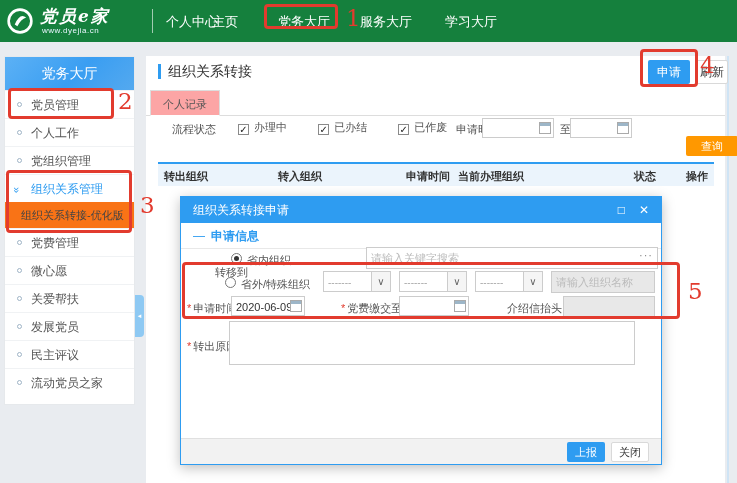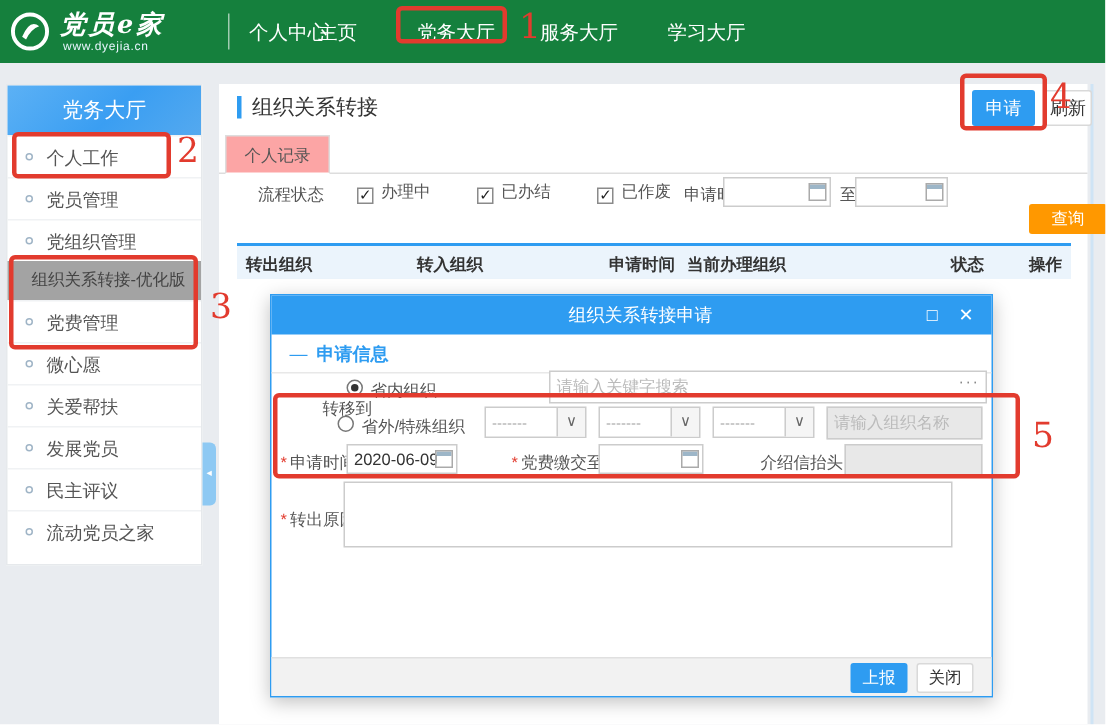--- a/index.html
+++ b/index.html
@@ -25,21 +25,21 @@
                    background:linear-gradient(135deg,#5cb1f5 0%,#3a9ef2 55%,#54a9ef 100%); }
   .side-item { position:relative; height:28px; line-height:28px; padding-left:26px; font-size:12px;
                color:#555; border-top:1px solid #f0f2f4; cursor:pointer; white-space:nowrap; }
   .side-item:first-of-type { border-top:none; }
   .side-item .dot { position:absolute; left:12px; top:11px; width:5px; height:5px; border:1px solid #9fb4c6;
                     border-radius:50%; }
   .side-item.active { color:#2e9cf1; }
   .side-item.active .chev { position:absolute; left:9px; top:1px; color:#2e9cf1; font-size:11px;
                             display:inline-block; transform:rotate(90deg); }
   .side-subitem { height:26px; line-height:26px; padding-left:16px; font-size:11px; color:#444;
-                  background:#a3a3a3; cursor:pointer; white-space:nowrap; }
+                  background:#f97316; cursor:pointer; white-space:nowrap; }
   .side-handle { position:absolute; left:135px; top:295px; width:9px; height:42px; background:#8ec9f3;
                  border-radius:0 4px 4px 0; z-index:2; color:#fff; font-size:7px; line-height:42px;
                  text-align:center; cursor:pointer; }
 
   
   .main { position:absolute; left:146px; top:56px; width:579px; height:427px; background:#fff; z-index:1; }
   .title-bar { position:absolute; left:12px; top:8px; width:3px; height:15px; background:#2e9cf1; }
   .page-title { position:absolute; left:22px; top:7px; font-size:14px; color:#333; }
   .btn { display:inline-block; text-align:center; cursor:pointer; border-radius:2px; font-size:12px; }
   .btn-apply { position:absolute; left:502px; top:4px; width:42px; height:24px; line-height:24px;
@@ -62,21 +62,21 @@
                background:#ff9800; color:#fff; font-size:11px; }
   .thead { position:absolute; left:12px; top:106px; width:556px; height:24px; background:#ebf4fc;
            border-top:2px solid #2e9cf1; font-size:11px; font-weight:bold; color:#333; }
   .th { position:absolute; top:5px; }
   .scroll-edge { position:absolute; left:727px; top:56px; width:2px; height:427px; background:#cfe4f5; }
 
   
   .modal { position:absolute; left:180px; top:196px; width:482px; height:269px; background:#fff;
            border:1px solid #2e9cf1; box-shadow:0 3px 12px rgba(0,0,0,.25); z-index:5; }
   .modal-head { position:relative; height:26px; background:#2e9cf1; color:#fff; font-size:12px;
-                line-height:26px; padding-left:12px;text-align:center; }
+                line-height:26px; padding-left:12px; }
   .modal-max { position:absolute; right:36px; top:0; color:#fff; font-size:12px; cursor:pointer; }
   .modal-close { position:absolute; right:12px; top:0; color:#fff; font-size:12px; cursor:pointer; }
   .section-head { position:absolute; left:0; top:26px; width:480px; height:26px; line-height:26px;
                   border-bottom:1px solid #e8e8e8; color:#2e9cf1; font-size:12px; font-weight:bold; }
   .section-minus { position:absolute; left:12px; top:0; font-weight:normal; cursor:pointer; }
   .section-title { position:absolute; left:30px; top:0; }
   .m-label { position:absolute; font-size:11px; color:#555; }
   .req { color:#e23b2e; margin-right:2px; }
   .radio { position:absolute; width:11px; height:11px; border:1px solid #777; border-radius:50%;
            background:#fff; cursor:pointer; }
@@ -128,29 +128,33 @@
     <div class="nav-item nav-home">主页</div>
     <div class="nav-item nav-party">党务大厅</div>
     <div class="nav-item nav-service">服务大厅</div>
     <div class="nav-item nav-study">学习大厅</div>
   </div>
 
   <div class="sidebar">
     <div class="sidebar-title">党务大厅</div>
     <div class="side-item">
       <span class="dot"></span>
+      <span>党员管理</span>
+    </div>
+    <div class="side-item">
+      <span class="dot"></span>
       <span>个人工作</span>
     </div>
     <div class="side-item">
       <span class="dot"></span>
-      <span>党员管理</span>
-    </div>
-    <div class="side-item">
-      <span class="dot"></span>
       <span>党组织管理</span>
+    </div>
+    <div class="side-item active">
+      <span class="chev">»</span>
+      <span>组织关系管理</span>
     </div>
     <div class="side-subitem">组织关系转接-优化版</div>
     <div class="side-item">
       <span class="dot"></span>
       <span>党费管理</span>
     </div>
     <div class="side-item">
       <span class="dot"></span>
       <span>微心愿</span>
     </div>

